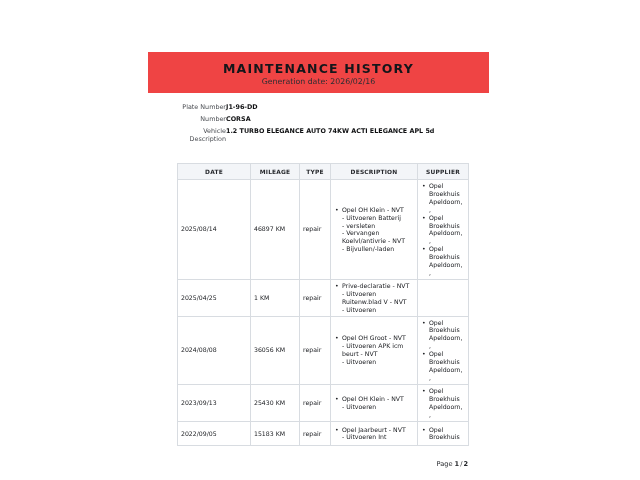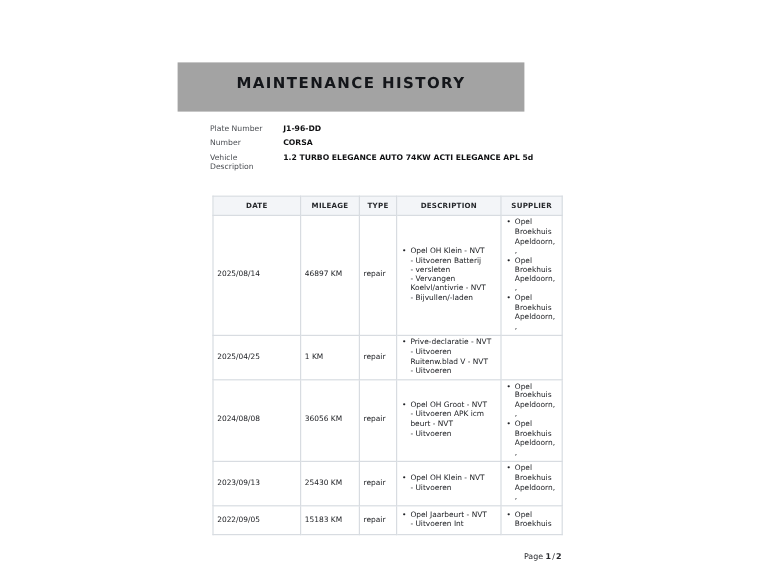--- a/index.html
+++ b/index.html
@@ -8,36 +8,36 @@
     background:#ffffff;
     font-family:"DejaVu Sans", sans-serif;
     color:#1c1d20;
     position:relative;
     overflow:hidden;
   }
 
   
   .banner {
     position:absolute; left:148px; top:52px;
-    width:289px; height:41px;
-    background:#a3a3a3;
+    width:341px; height:41px;
+    background:#ef4444;
     text-align:center;
   }
   .banner .title {
     margin:9px 0 1px 0;
     font-size:12.5px; font-weight:bold;
     letter-spacing:1.2px;
     color:#14161a;
   }
   .banner .gen-date {
     font-size:7.8px; color:#2b2e33;
   }
 
   
-  .info { position:absolute; left:175px; top:103px; font-size:6.4px; }
+  .info { position:absolute; left:165px; top:103px; font-size:6.4px;text-align:right; }
   .info-row { display:flex; margin-bottom:3.8px; }
   .info-label { width:61px; color:#4a4d52; }
   .info-value { font-weight:bold; color:#0f1012; white-space:nowrap; }
 
   
   .table-wrap { position:absolute; left:177px; top:163px; }
   table.maint { border-collapse:collapse; table-layout:fixed; width:291px; }
   .maint th, .maint td { border:1px solid #d8dce1; }
   .maint th {
     background:#f3f5f8;
@@ -78,20 +78,21 @@
   }
   .footer .pg-num { font-weight:bold; }
   .footer .pg-sep { padding:0 1px; }
   .footer .pg-label { padding-right:2px; }
 </style>
 </head>
 <body>
 
 <div class="banner">
   <div class="title">MAINTENANCE HISTORY</div>
+  <div class="gen-date">Generation date: 2026/02/16</div>
 </div>
 
 <div class="info">
   <div class="info-row">
     <span class="info-label">Plate Number</span>
     <span class="info-value">J1-96-DD</span>
   </div>
   <div class="info-row">
     <span class="info-label">Number</span>
     <span class="info-value">CORSA</span>

